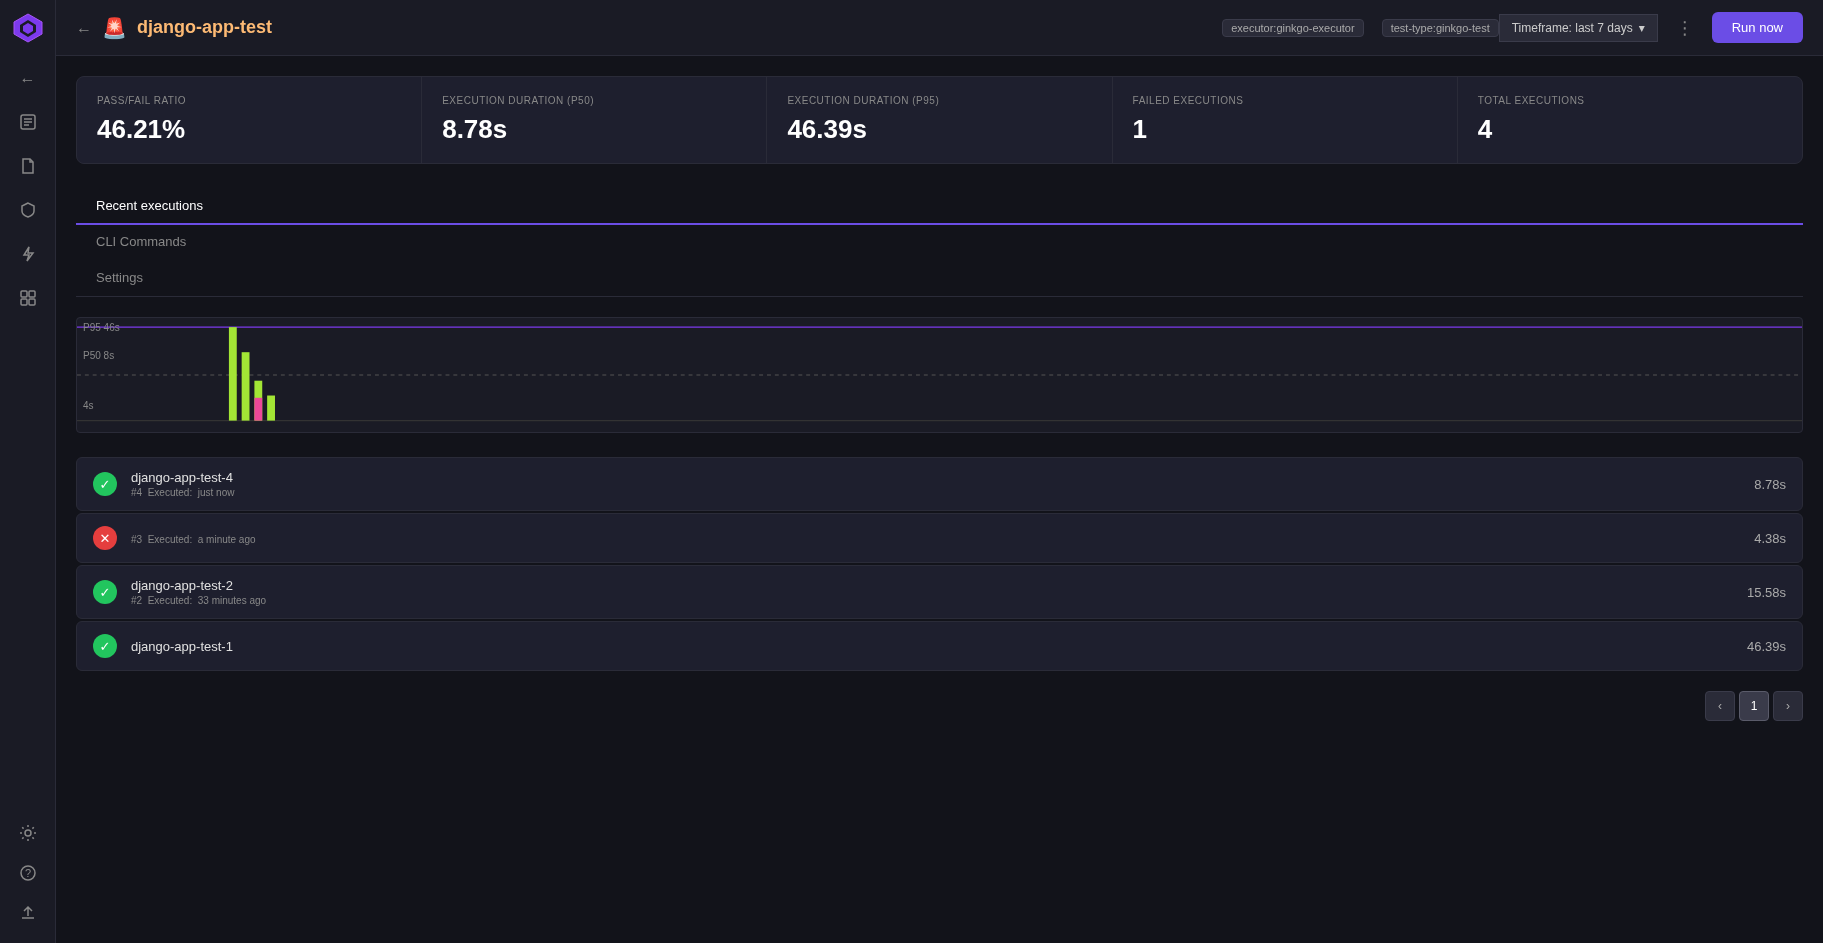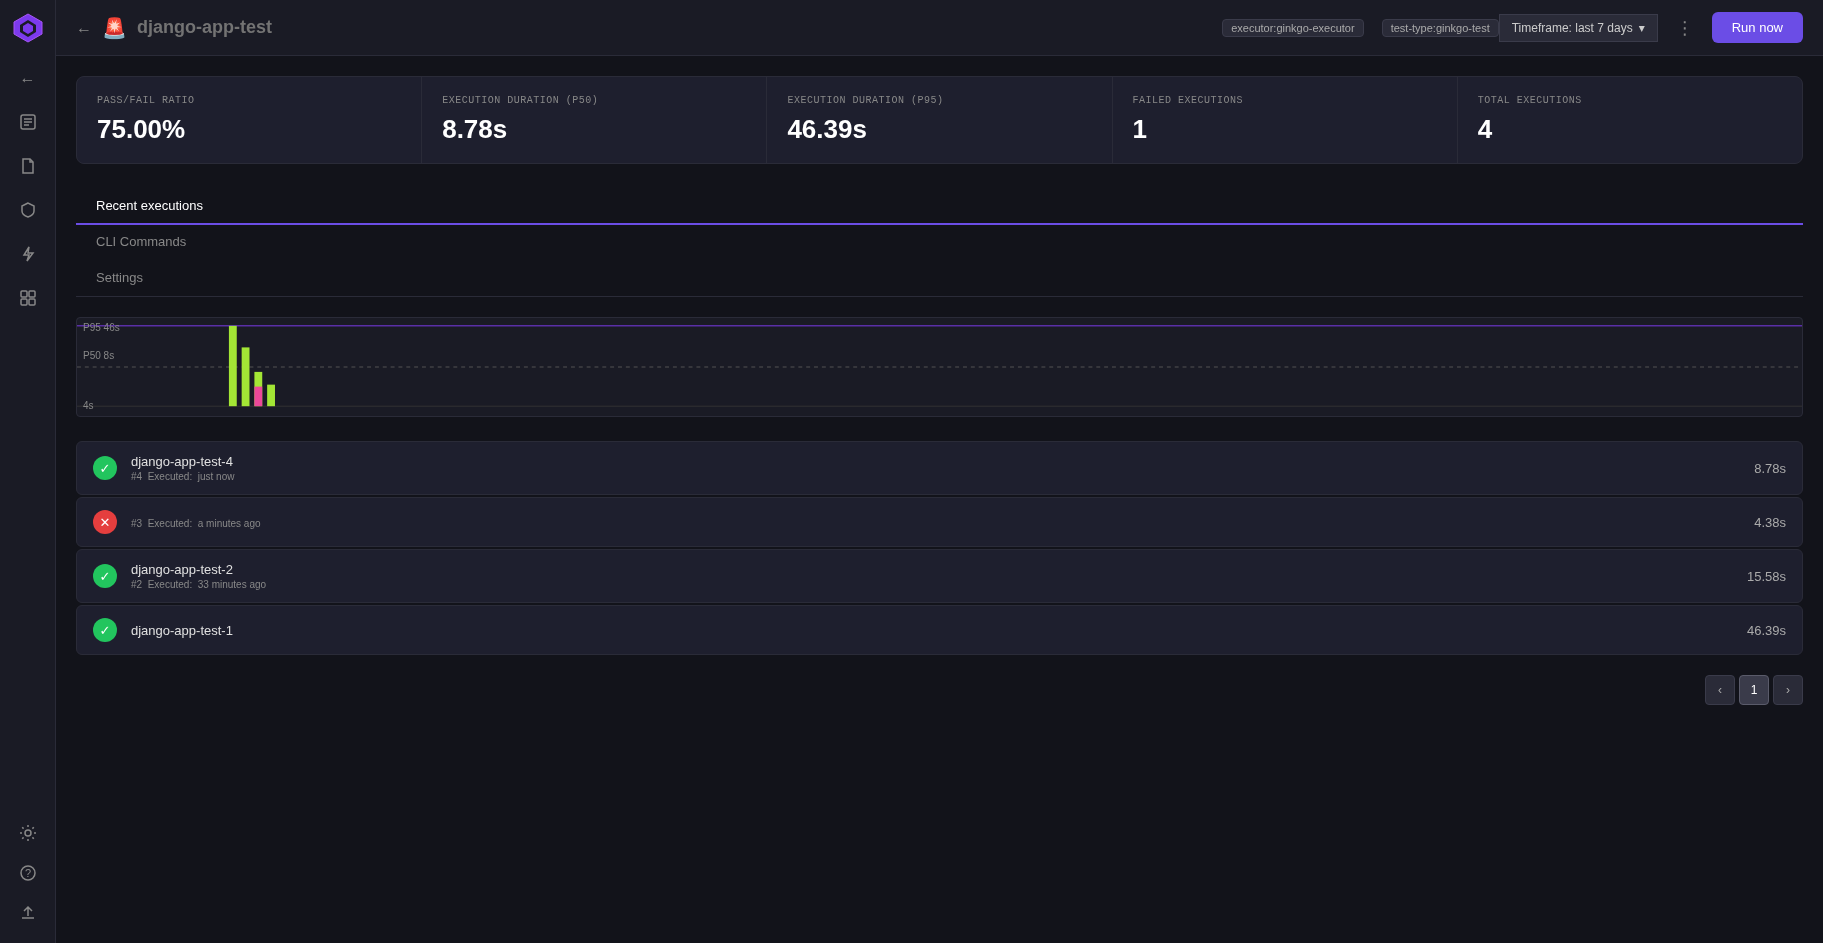--- a/index.html
+++ b/index.html
@@ -60,21 +60,21 @@
       color: #888;
       cursor: pointer;
       font-size: 16px;
     }
     .header-icon {
       font-size: 20px;
     }
     .header-title {
       font-size: 18px;
       font-weight: 600;
-      color: #737373;
+      color: #fdba74;
       flex: 1;
     }
     .header-tags {
       display: flex;
       gap: 6px;
     }
     .tag {
       background: #2a2b38;
       border: 1px solid #3a3b4a;
       border-radius: 4px;
@@ -141,21 +141,20 @@
     .stat-card {
       background: #1e1f2e;
       padding: 18px 20px;
     }
     .stat-label {
       font-size: 10px;
       color: #888;
       text-transform: uppercase;
       letter-spacing: 0.5px;
       margin-bottom: 8px;
-      font-family: Liberation Mono, monospace;
     }
     .stat-value {
       font-size: 26px;
       font-weight: 600;
       color: #ffffff;
     }
 
     
     .tabs {
       display: flex;
@@ -173,21 +172,21 @@
       margin-bottom: -1px;
     }
     .tab.active {
       color: #fff;
       border-bottom: 2px solid #6b4de6;
     }
 
     
     .chart-container {
       position: relative;
-      height: 100px;
+      height: 116px;
       margin-bottom: 24px;
       background: #1a1b25;
       border: 1px solid #2a2b38;
       border-radius: 4px;
       overflow: hidden;
     }
     .chart-svg {
       width: 100%;
       height: 100%;
     }
@@ -382,21 +381,21 @@
       <button class="more-btn">⋮</button>
       <button class="run-now-btn">Run now</button>
     </div>
   </div>
 
   <div class="content">
 
     <div class="stats-grid">
       <div class="stat-card">
         <div class="stat-label">PASS/FAIL RATIO</div>
-        <div class="stat-value">75.00%</div>
+        <div class="stat-value">46.21%</div>
       </div>
       <div class="stat-card">
         <div class="stat-label">EXECUTION DURATION (P50)</div>
         <div class="stat-value">8.78s</div>
       </div>
       <div class="stat-card">
         <div class="stat-label">EXECUTION DURATION (P95)</div>
         <div class="stat-value">46.39s</div>
       </div>
       <div class="stat-card">
@@ -453,21 +452,21 @@
         </div>
         <div class="execution-duration">8.78s</div>
       </div>
 
       <div class="execution-row">
         <div class="status-icon fail">✕</div>
         <div class="execution-info">
           <div class="execution-meta">
             <span>#3</span>&nbsp;
             <span>Executed:</span>&nbsp;
-            <span>a minutes ago</span>
+            <span>a minute ago</span>
           </div>
         </div>
         <div class="execution-duration">4.38s</div>
       </div>
 
       <div class="execution-row">
         <div class="status-icon pass">✓</div>
         <div class="execution-info">
           <div class="execution-name">django-app-test-2</div>
           <div class="execution-meta">

